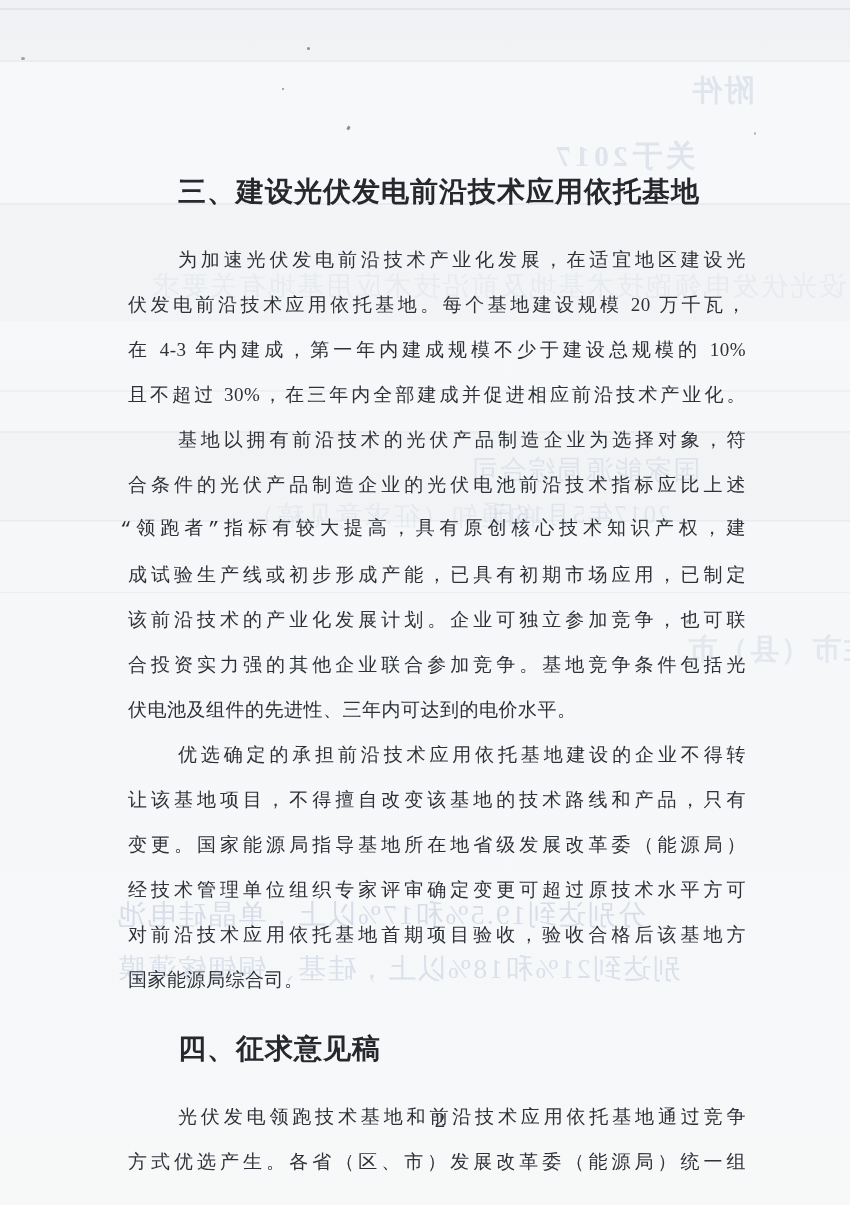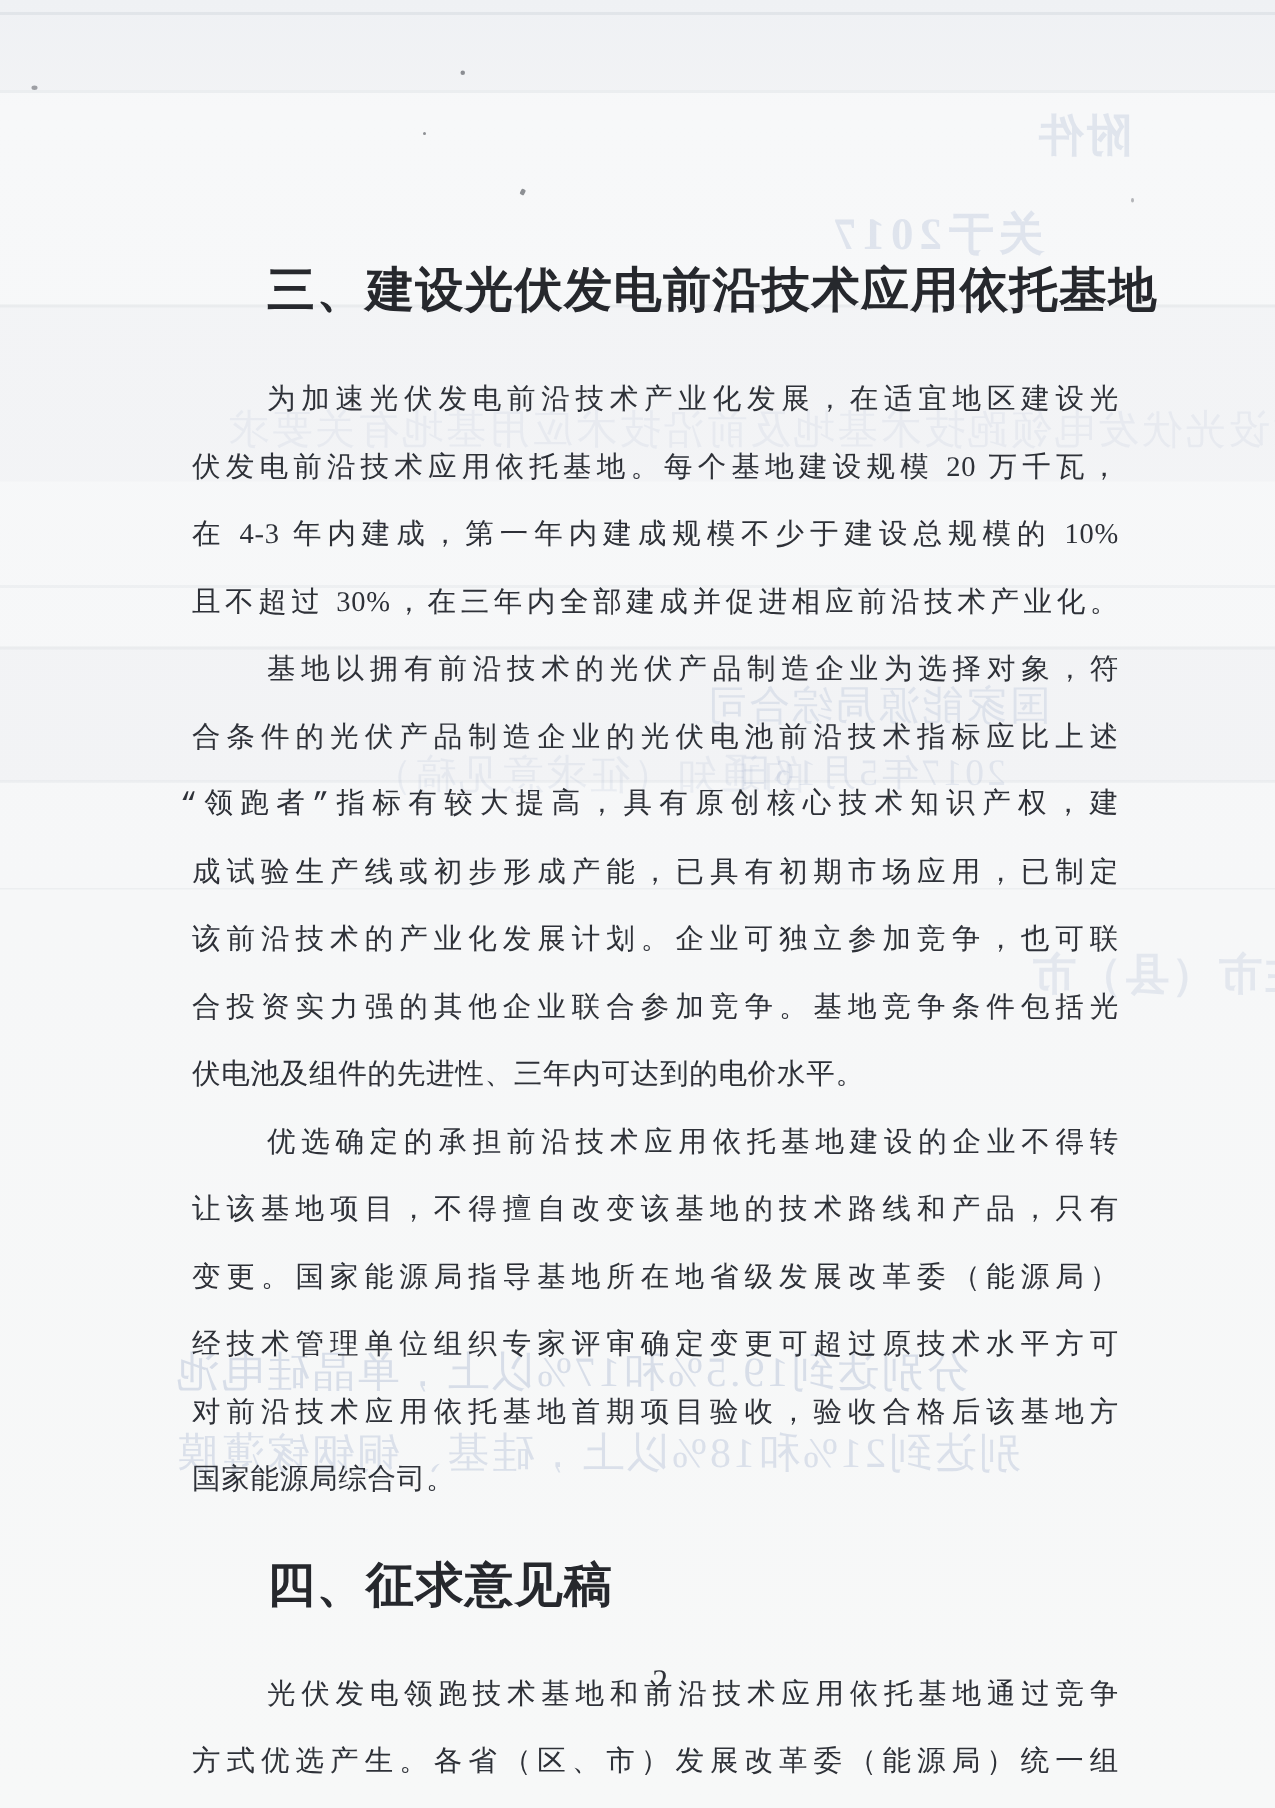--- a/index.html
+++ b/index.html
@@ -74,23 +74,23 @@
   }
   .row.just {
     white-space: normal;
     text-align: justify;
     text-align-last: justify;
     text-justify: inter-character;
   }
   .row.indent { text-indent: 50px; }
   .row.qhang  { margin-left: -8px; width: 626px; font-family: Liberation Mono, monospace; }
   .heading {
-    font-family: Liberation Mono, monospace;
+    font-family: Liberation Sans, sans-serif;
     font-weight: bold;
-    font-size: 32px;
+    font-size: 28px;
     color: #26282d;
     letter-spacing: 1px;
   }
   .pagenum {
     position: absolute;
     left: 440px; top: 1108px;
     transform: translateX(-50%);
     font-size: 21px;
     color: #2e3138;
   }

